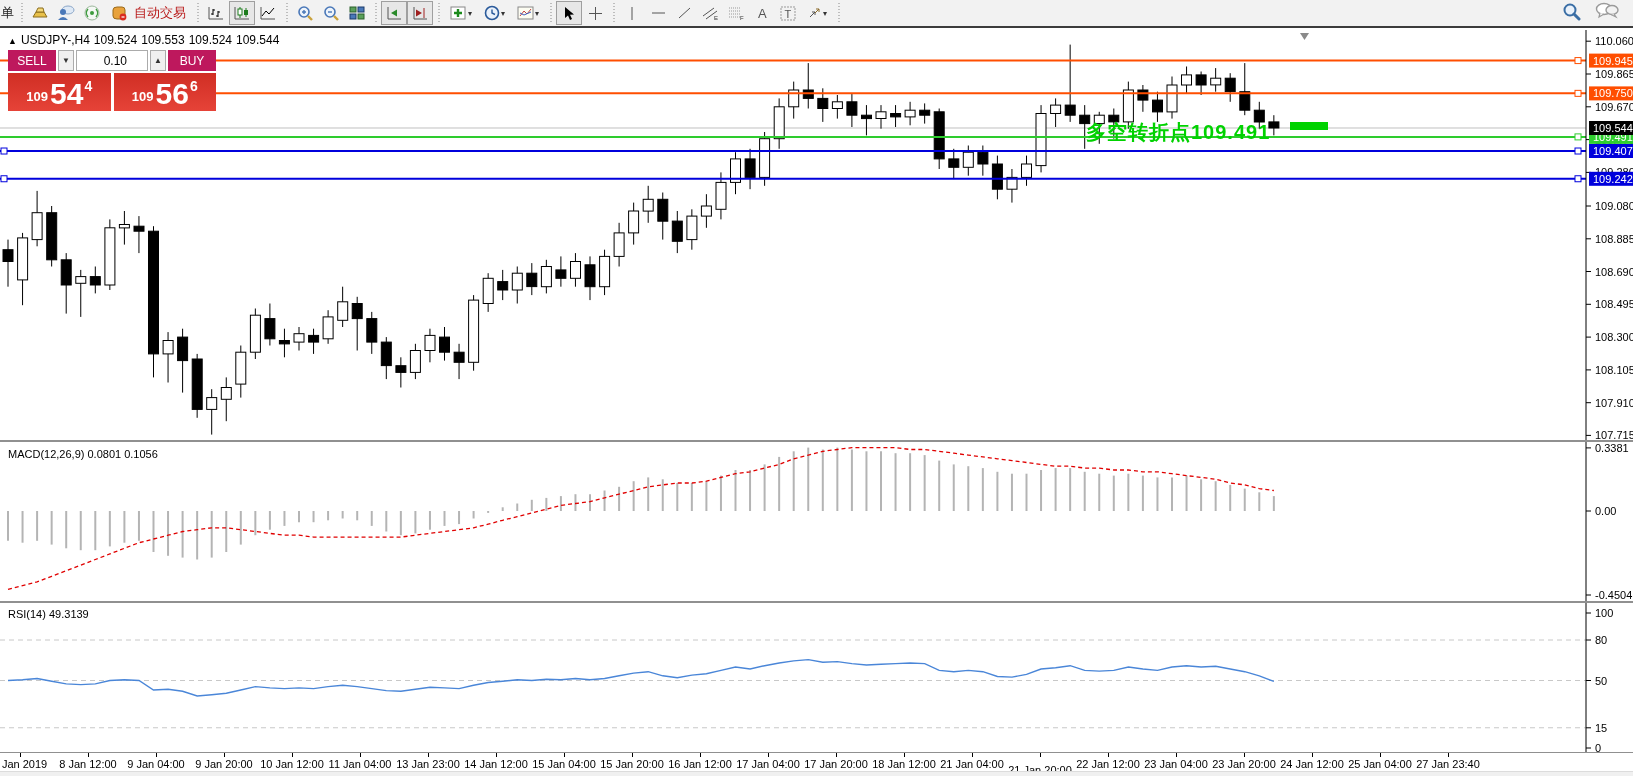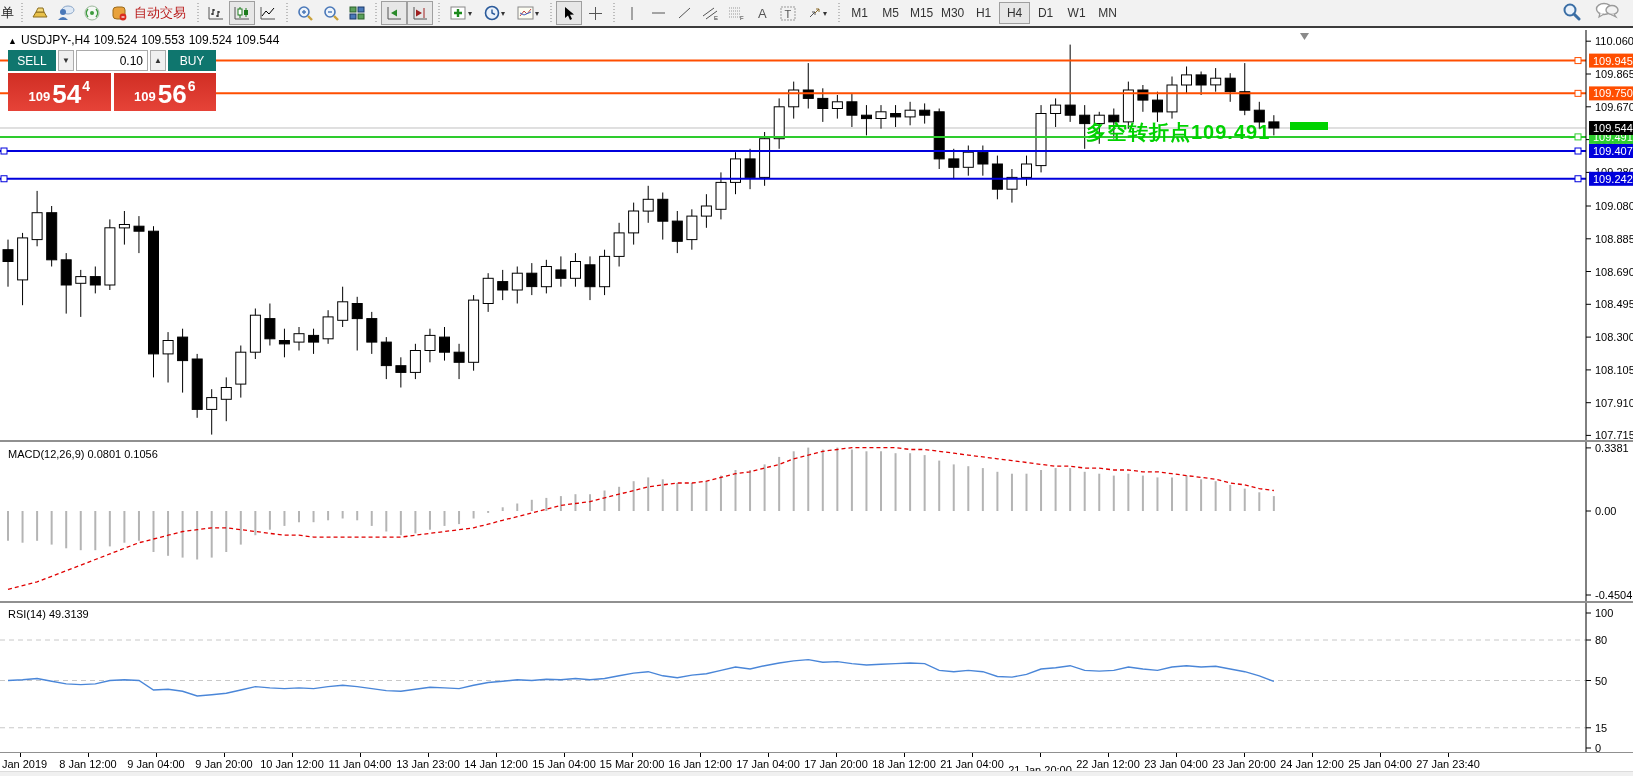--- a/index.html
+++ b/index.html
@@ -35,31 +35,31 @@
   text.axw { font-family:"Liberation Sans",sans-serif; font-size:11px; fill:#fff; }
 
   .ind-label { position:absolute; font-size:11px; color:#000; left:8px;text-align:right; }
   .ohlc-title { position:absolute; left:8px; top:33px; font-size:12px; color:#000; }
   .ohlc-title span { margin-right:4px; }
   .collapse-tri { font-size:9px; margin-right:4px; }
 
   
   .trade-panel { position:absolute; left:8px; top:50px; width:208px; background:#fff; }
   .tp-row1 { display:flex; gap:2px; height:21px; }
-  .tp-btn { flex:0 0 48px; background:#0f766e; color:#fff; border:none; font-size:12px;
+  .tp-btn { flex:0 0 48px; background:#be185d; color:#fff; border:none; font-size:12px;
     font-family:"Liberation Sans",sans-serif; }
   .spin-btn { flex:0 0 16px; background:#f0f0f0; border:1px solid #ababab; font-size:8px;
     color:#333; padding:0; }
   .vol-input { flex:1 1 auto; width:60px; border:1px solid #ababab; font-size:12px;
-    text-align:right; padding-right:4px; font-family:"Liberation Sans",sans-serif; }
+    text-align:right; padding-right:20px; font-family:"Liberation Sans",sans-serif; }
   .tp-row2 { display:flex; gap:3px; margin-top:2px; height:38px; }
   .price-tile { flex:1; background:linear-gradient(#d02e24,#e64338); color:#fff;
     display:flex; align-items:flex-end; justify-content:center; padding-bottom:3px; border:none; }
   .price-tile .pfx { font-size:13px; font-weight:bold; margin:0 2px 4px 0; }
-  .price-tile .big { font-size:26px; font-weight:bold; line-height:28px; }
+  .price-tile .big { font-size:30px; font-weight:bold; line-height:28px; }
   .price-tile .sup { font-size:14px; font-weight:bold; margin:0 0 14px 1px; }
 
   
   .annotation { position:absolute; top:119px; left:1086px; font-size:20px; font-weight:bold;
     color:#00d200; letter-spacing:1px; pointer-events:none; white-space:nowrap; }
   .ann-bar { position:absolute; left:1290px; top:122px; width:38px; height:8px;
     background:#00d200; }
 
   .bottom-strip { position:absolute; left:0; top:771px; width:1633px; height:5px;
     background:#f0f0f0; border-top:1px solid #dcdcdc; }
@@ -248,31 +248,20 @@
     </button>
     <button class="tb wide">
       <svg width="15" height="14">
           <path d="M3 11 L8 6 M8 6 L5 6 M8 6 L8 9" stroke="#555" fill="none"></path>
           <path d="M12 3 L9 3 M12 3 L12 6 M12 3 L8 7" stroke="#8a6a2a" fill="none"></path>
         </svg>
       <span class="caret">▾</span>
     </button>
     <div class="grip"></div>
 
-    <div id="tf-bar" style="display:flex;">
-        <button class="tf">M1</button>
-        <button class="tf">M5</button>
-        <button class="tf">M15</button>
-        <button class="tf">M30</button>
-        <button class="tf">H1</button>
-        <button class="tf active">H4</button>
-        <button class="tf">D1</button>
-        <button class="tf">W1</button>
-        <button class="tf">MN</button>
-      </div>
 
     <div class="tb-right">
       <span>
         <svg width="19" height="19">
             <circle cx="8" cy="8" r="5.5" fill="#eaf2fb" stroke="#3a6ea5" stroke-width="2"></circle>
             <line x1="12" y1="12" x2="17" y2="17" stroke="#3a6ea5" stroke-width="3" stroke-linecap="round"></line>
           </svg>
       </span>
       <span>
         <svg width="24" height="18">
@@ -714,21 +703,21 @@
       <span class="tl" style="left: 292px;">10 Jan 12:00</span>
       <div class="tick" style="left: 360px;"></div>
       <span class="tl" style="left: 360px;">11 Jan 04:00</span>
       <div class="tick" style="left: 428px;"></div>
       <span class="tl" style="left: 428px;">13 Jan 23:00</span>
       <div class="tick" style="left: 496px;"></div>
       <span class="tl" style="left: 496px;">14 Jan 12:00</span>
       <div class="tick" style="left: 564px;"></div>
       <span class="tl" style="left: 564px;">15 Jan 04:00</span>
       <div class="tick" style="left: 632px;"></div>
-      <span class="tl" style="left: 632px;">15 Mar 20:00</span>
+      <span class="tl" style="left: 632px;">15 Jan 20:00</span>
       <div class="tick" style="left: 700px;"></div>
       <span class="tl" style="left: 700px;">16 Jan 12:00</span>
       <div class="tick" style="left: 768px;"></div>
       <span class="tl" style="left: 768px;">17 Jan 04:00</span>
       <div class="tick" style="left: 836px;"></div>
       <span class="tl" style="left: 836px;">17 Jan 20:00</span>
       <div class="tick" style="left: 904px;"></div>
       <span class="tl" style="left: 904px;">18 Jan 12:00</span>
       <div class="tick" style="left: 972px;"></div>
       <span class="tl" style="left: 972px;">21 Jan 04:00</span>

